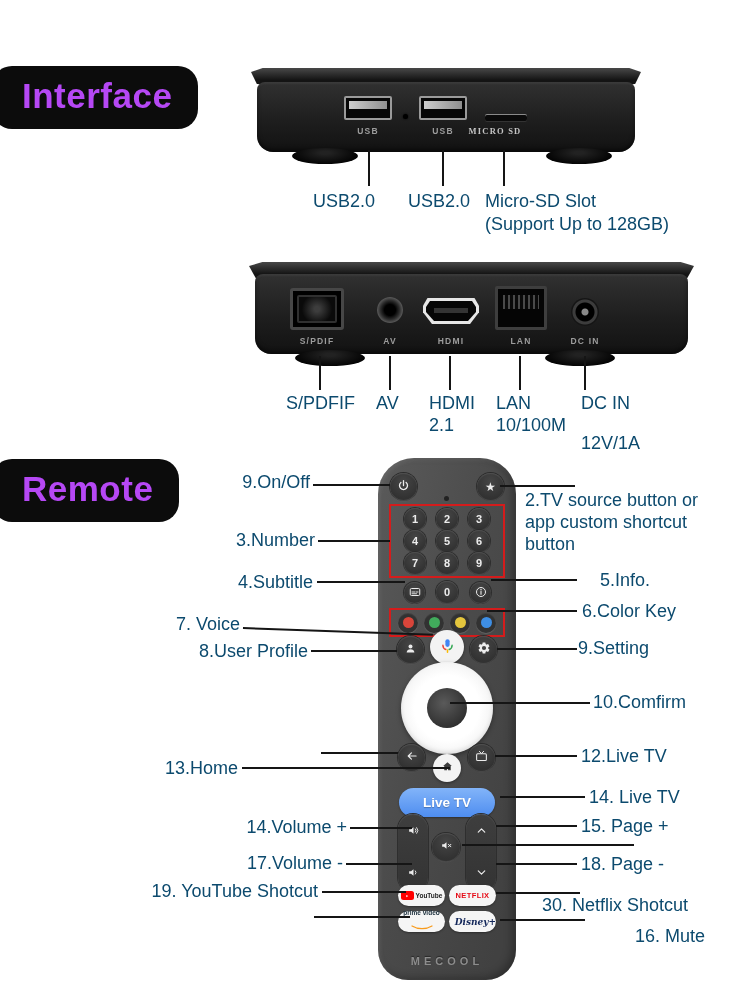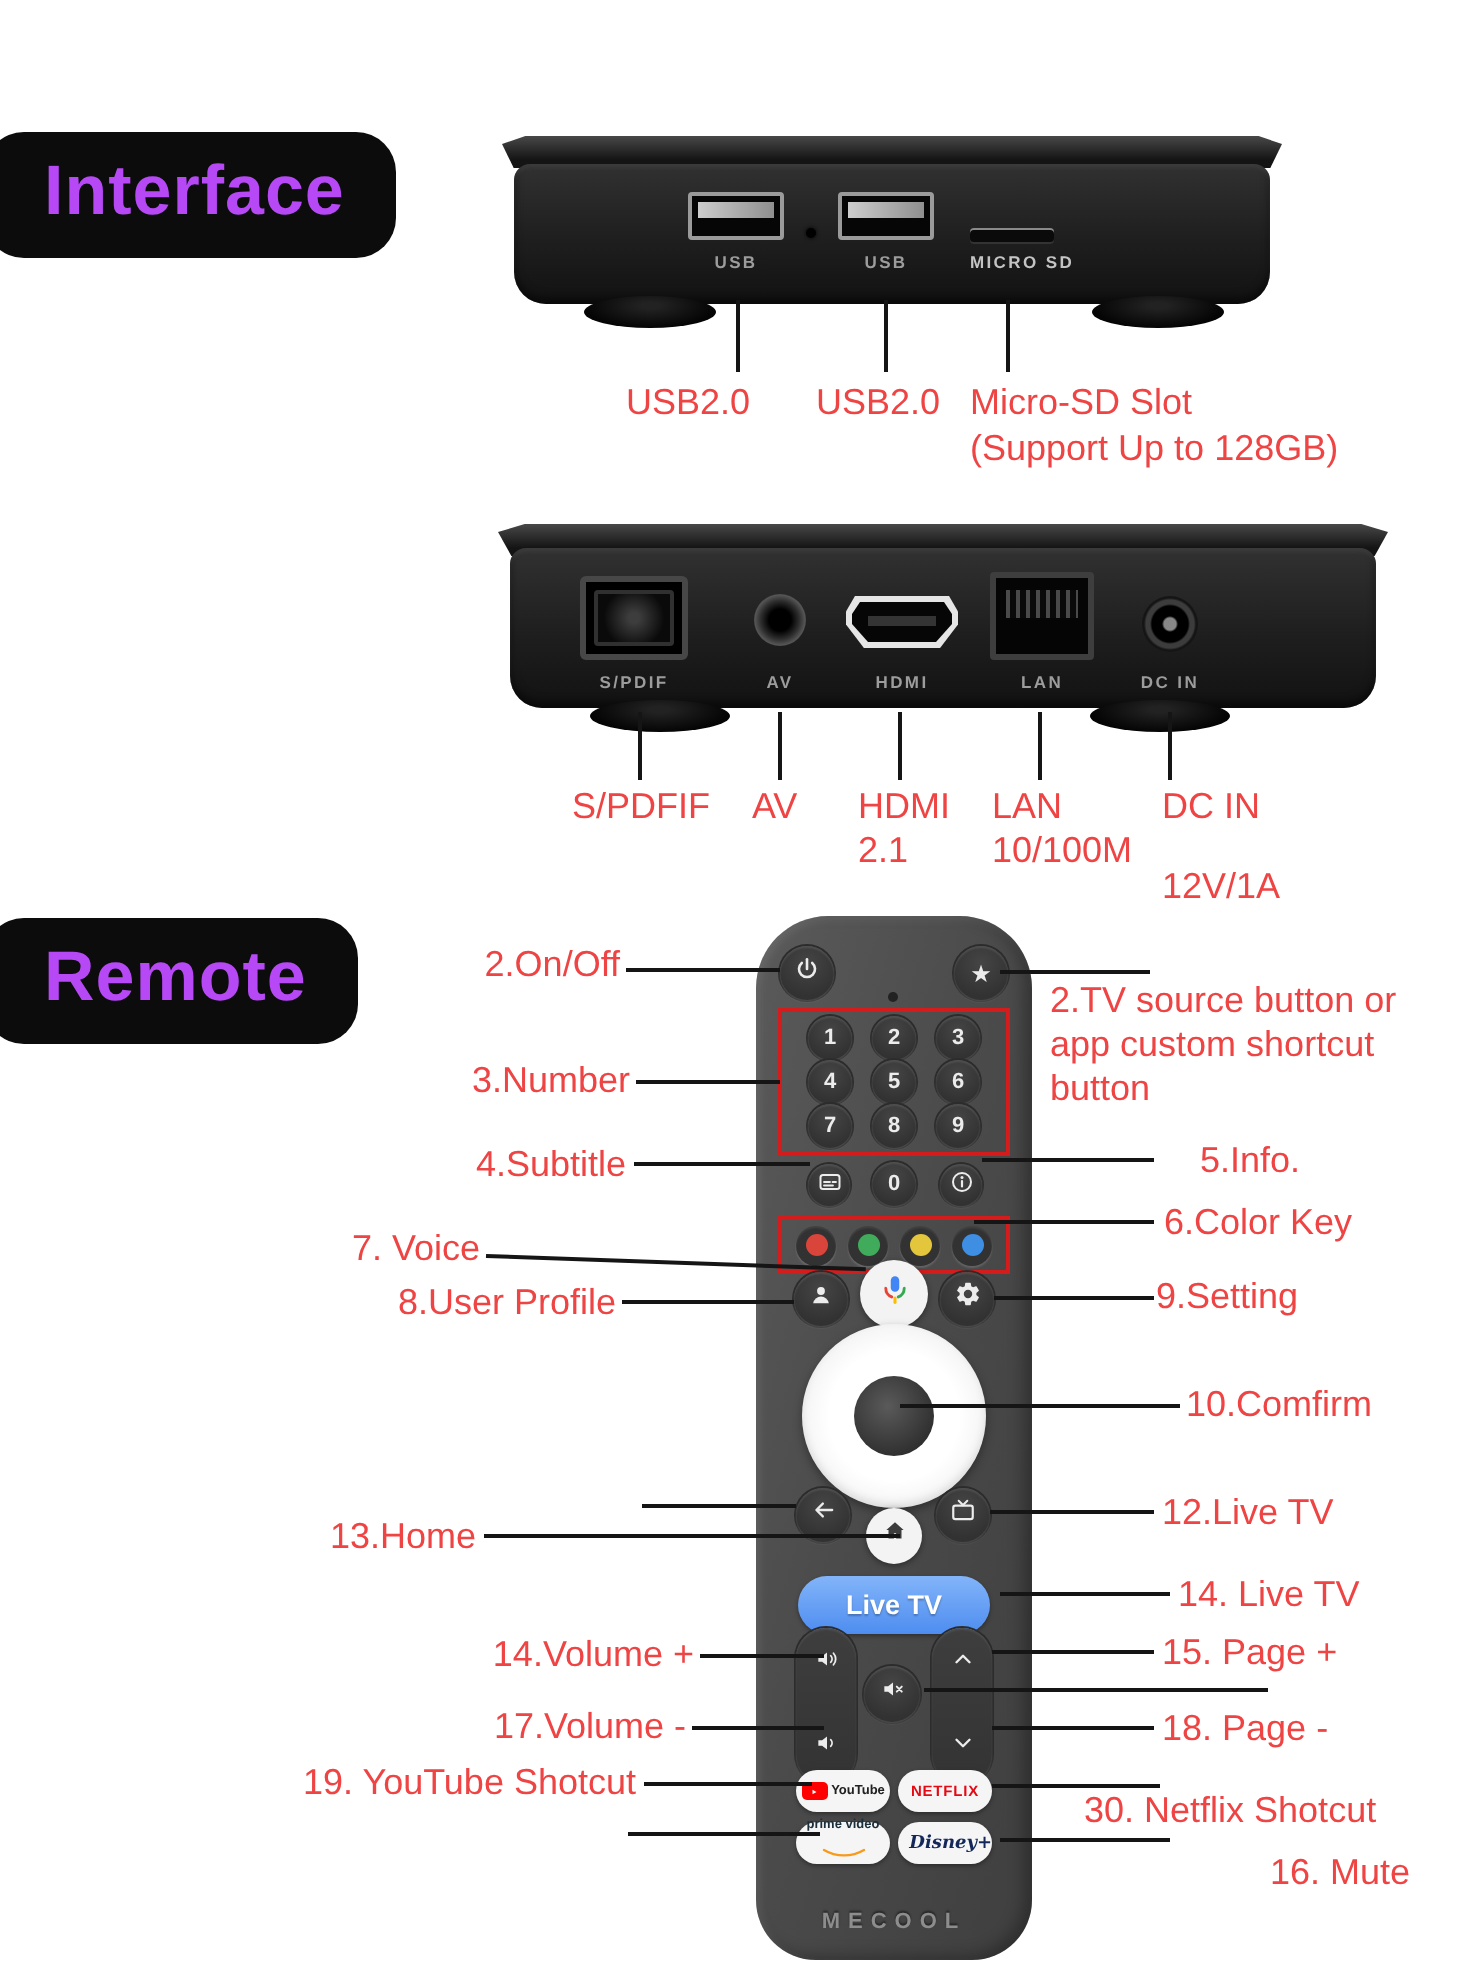--- a/index.html
+++ b/index.html
@@ -4,21 +4,21 @@
 <style>
   html,body{margin:0;padding:0;background:#fff;}
   .cv{position:relative;width:738px;height:984px;background:#ffffff;overflow:hidden;
       font-family:"Liberation Sans",sans-serif;}
 
   
   .badge{position:absolute;background:#0c0c0c;color:#b648f5;font-weight:700;font-size:35px;
          padding:10px 26px 13px 30px;border-radius:20px;letter-spacing:.5px;}
 
   
-  .callout{position:absolute;color:#ef4444;font-size:18px;line-height:22px;}
+  .callout{position:absolute;color:#0c4a6e;font-size:18px;line-height:22px;}
   .callout.ra{text-align:right;}
   .cline{position:absolute;height:2px;background:#151515;}
   .vline{position:absolute;width:2px;background:#151515;}
 
   
   .device{position:absolute;}
   .dev-lid{position:absolute;left:4px;right:4px;top:0;height:16px;
            background:linear-gradient(180deg,#484848,#141414 75%);
            clip-path:polygon(1.5% 100%,0 25%,3% 0,97% 0,100% 25%,98.5% 100%);}
   .dev-face{position:absolute;left:10px;right:10px;
@@ -113,21 +113,21 @@
     <div class="dev-lid"></div>
     <div class="dev-face" style="top:14px;height:70px;"></div>
     <div class="dev-foot" style="left:45px;top:80px;width:66px;"></div>
     <div class="dev-foot" style="left:299px;top:80px;width:66px;"></div>
     <div class="usb" style="left:97px;top:28px;"></div>
     <div class="pindot" style="left:156px;top:46px;"></div>
     <div class="usb" style="left:172px;top:28px;"></div>
     <div class="sdslot" style="left:238px;top:47px;"></div>
     <div class="portlabel" style="left:121px;top:58px;">USB</div>
     <div class="portlabel" style="left:196px;top:58px;">USB</div>
-    <div class="portlabel micsd-b" style="left:264px;top:58px;">MICRO SD</div>
+    <div class="portlabel micsd-b" style="left:248px;top:58px;font-family:Liberation Serif, serif;">MICRO SD</div>
   </div>
   <div class="vline" style="left:368px;top:150px;height:36px;"></div>
   <div class="vline" style="left:442px;top:150px;height:36px;"></div>
   <div class="vline" style="left:503px;top:150px;height:36px;"></div>
   <div class="callout" style="left:313px;top:190px;">USB2.0</div>
   <div class="callout" style="left:408px;top:190px;">USB2.0</div>
   <div class="callout" style="left:485px;top:190px;">Micro-SD Slot</div>
   <div class="callout" style="left:485px;top:213px;">(Support Up to 128GB)</div>
 
   <div class="device" style="left:245px;top:262px;width:453px;height:112px;">
@@ -330,21 +330,21 @@
   <div class="cline" style="left:350px;top:827px;width:62px;"></div>
   <div class="cline" style="left:496px;top:825px;width:81px;"></div>
   <div class="cline" style="left:462px;top:844px;width:172px;"></div>
   <div class="cline" style="left:346px;top:863px;width:66px;"></div>
   <div class="cline" style="left:496px;top:863px;width:81px;"></div>
   <div class="cline" style="left:322px;top:891px;width:84px;"></div>
   <div class="cline" style="left:496px;top:892px;width:84px;"></div>
   <div class="cline" style="left:314px;top:916px;width:96px;"></div>
   <div class="cline" style="left:500px;top:919px;width:85px;"></div>
 
-  <div class="callout ra" style="left:150px;top:471px;width:160px;">2.On/Off</div>
+  <div class="callout ra" style="left:150px;top:471px;width:160px;">9.On/Off</div>
   <div class="callout" style="left:525px;top:489px;width:205px;">2.TV source button or app custom shortcut button</div>
   <div class="callout ra" style="left:150px;top:529px;width:165px;">3.Number</div>
   <div class="callout ra" style="left:150px;top:571px;width:163px;">4.Subtitle</div>
   <div class="callout" style="left:582px;top:569px;margin-left:18px;">5.Info.</div>
   <div class="callout" style="left:582px;top:600px;">6.Color Key</div>
   <div class="callout ra" style="left:90px;top:613px;width:150px;">7. Voice</div>
   <div class="callout ra" style="left:110px;top:640px;width:198px;">8.User Profile</div>
   <div class="callout" style="left:578px;top:637px;">9.Setting</div>
   <div class="callout" style="left:593px;top:691px;">10.Comfirm</div>
   <div class="callout" style="left:581px;top:745px;">12.Live TV</div>

